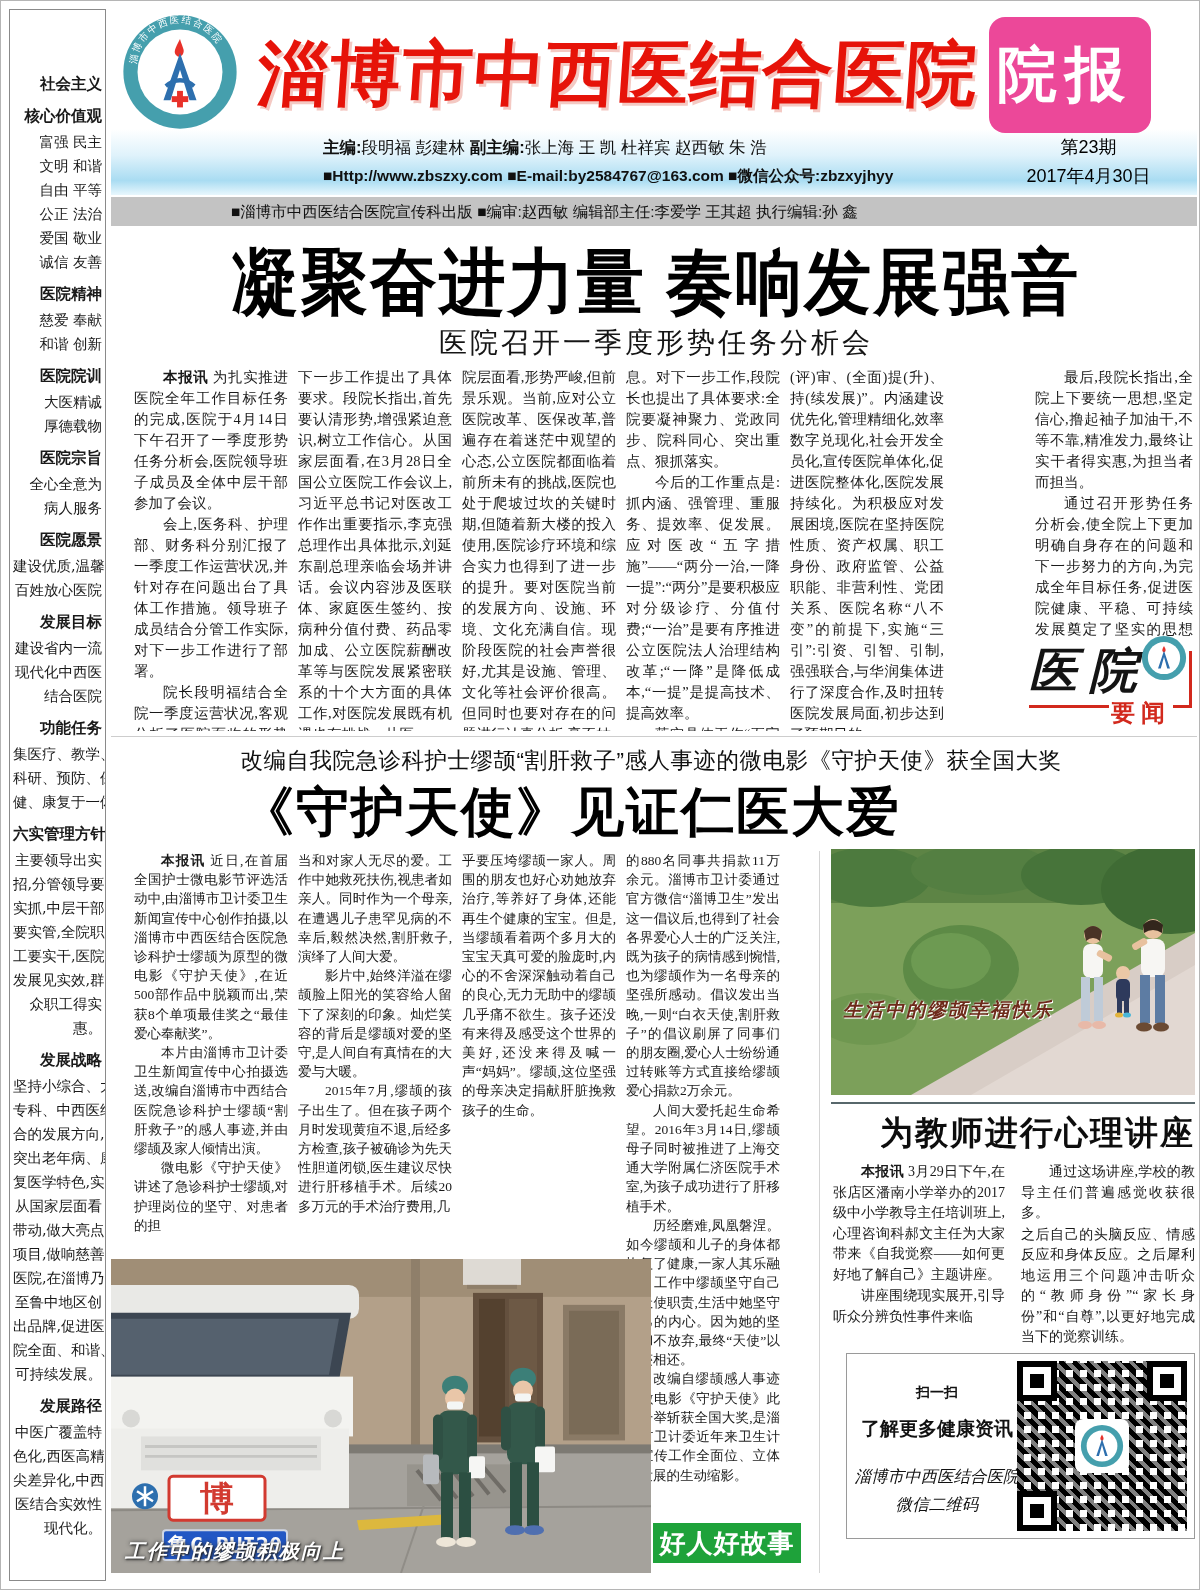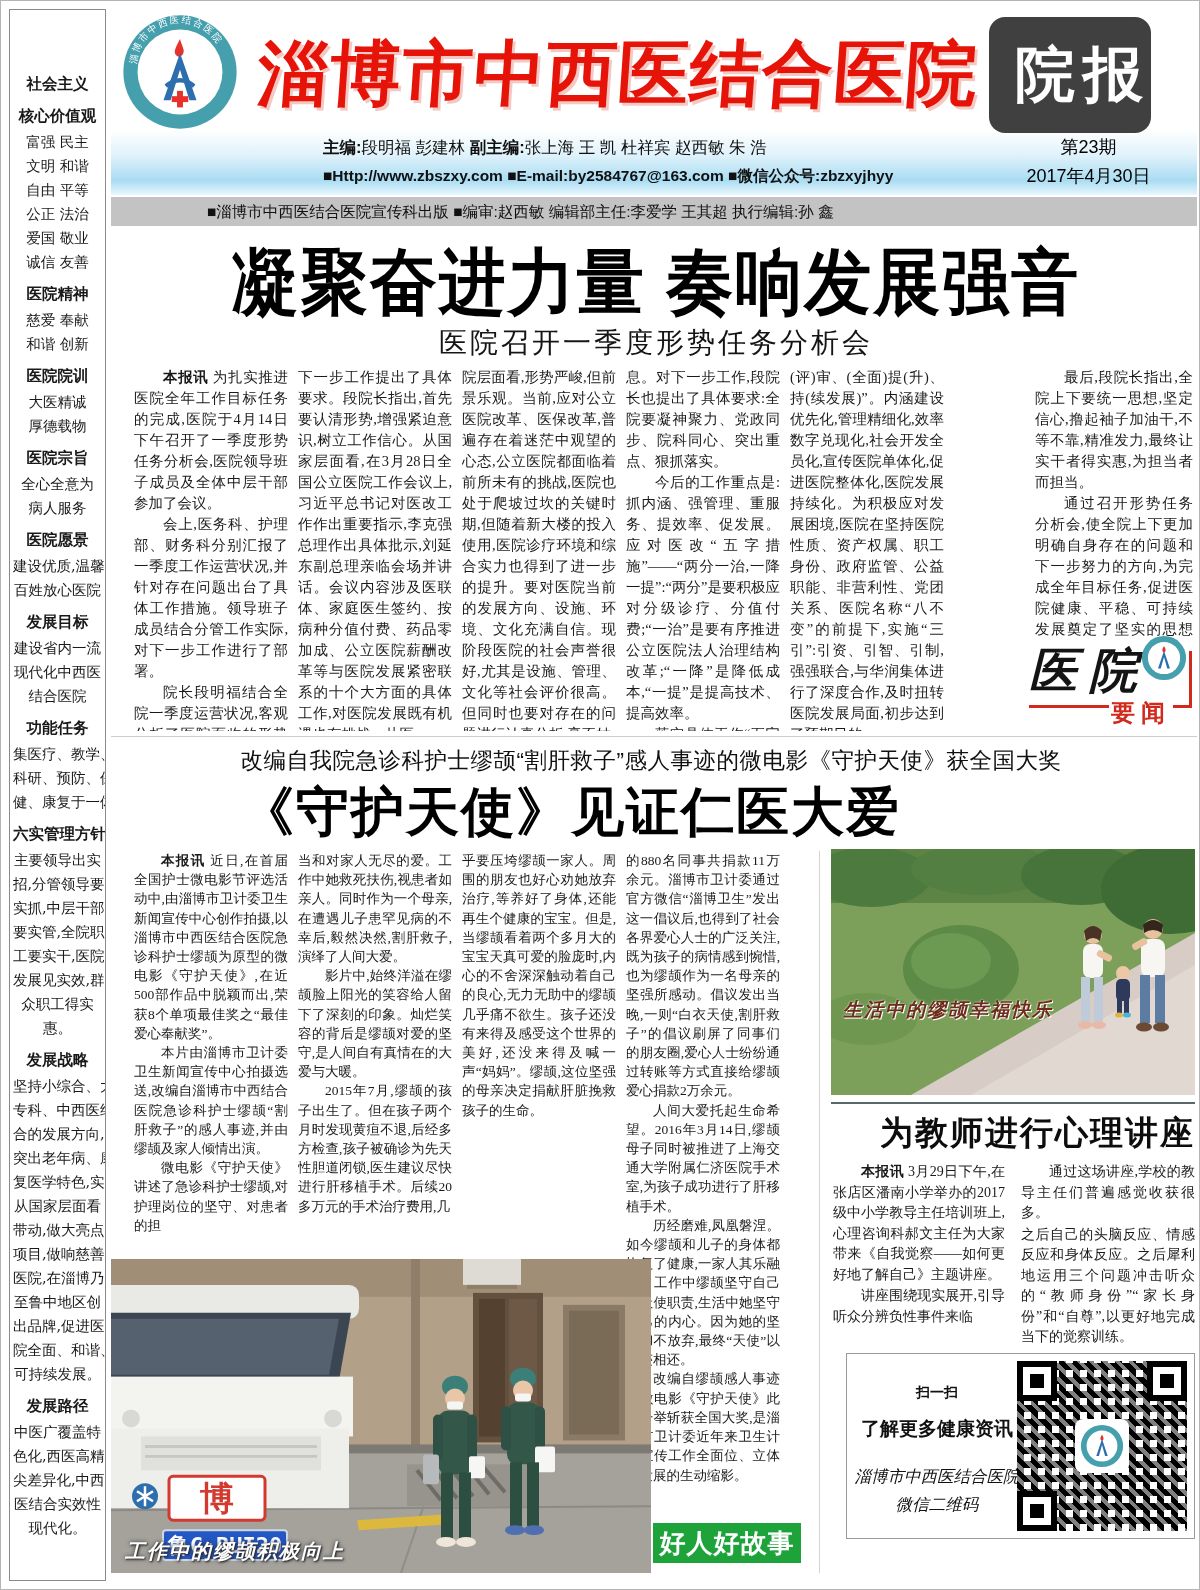--- a/index.html
+++ b/index.html
@@ -1,47 +1,47 @@
 <!DOCTYPE html>
 <html><head>
 <meta charset="utf-8">
 <style>
   html,body{margin:0;padding:0;background:#e9e9e9;}
   #page{position:relative;width:1200px;height:1590px;margin:0 auto;background:#fff;
         font-family:"Liberation Serif",serif;overflow:hidden;border:1px solid #b5b5b5;box-sizing:border-box;}
 
   
   .sidebar{position:absolute;left:8px;top:8px;width:97px;height:1572px;border:1px solid #8a8a8a;
-           box-sizing:border-box;padding:54px 3px 0;text-align:center;color:#191919;overflow:hidden;}
+           box-sizing:border-box;padding:54px 3px 0;text-align:right;color:#191919;overflow:hidden;}
   .sb-line{font-size:14.5px;line-height:24px;white-space:nowrap;font-family:"DejaVu Serif",serif;}
   .sb-line.b{font-weight:bold;font-size:15.5px;margin:8px 0 2px;}
 
   
   .grad-band{position:absolute;left:110px;top:128px;width:1086px;height:66px;
              background:linear-gradient(180deg,#ffffff 0%,#dff2fb 40%,#a9dcf2 78%,#e8f7fd 100%);}
   .logo-box{position:absolute;left:120px;top:12px;width:118px;height:118px;}
   .paper-title{position:absolute;left:252px;top:16px;width:730px;height:112px;line-height:112px;
                text-align:center;font-family:"DejaVu Serif",serif;font-weight:bold;font-size:71px;
                color:#e61309;letter-spacing:1px;transform:skewX(-4deg);
                text-shadow:3px 3px 0 rgba(216,60,40,.28);white-space:nowrap;}
-  .masthead-badge{position:absolute;left:988px;top:16px;width:162px;height:116px;background:#404040;
+  .masthead-badge{position:absolute;left:988px;top:16px;width:162px;height:116px;background:#ec4899;
                   border-radius:16px;color:#fff;font-family:"Liberation Sans",sans-serif;font-weight:bold;
-                  font-size:60px;text-align:right;line-height:116px;letter-spacing:8px;text-indent:8px;}
+                  font-size:60px;text-align:left;line-height:116px;letter-spacing:8px;text-indent:8px;}
   .editors-line{position:absolute;left:322px;top:136px;font-size:16.5px;color:#101010;
                 font-family:"Liberation Sans",sans-serif;white-space:nowrap;}
   .editors-line b{font-weight:bold;}
   .info-line{position:absolute;left:322px;top:165px;font-size:15.5px;color:#101010;
              font-family:"Liberation Sans",sans-serif;white-space:nowrap;font-weight:600;}
   .issue-no{position:absolute;left:1000px;top:134px;width:175px;text-align:center;font-size:18px;color:#000;
             font-family:"Liberation Sans",sans-serif;}
   .pub-date{position:absolute;left:1000px;top:163px;width:175px;text-align:center;font-size:18px;color:#000;
             font-family:"Liberation Sans",sans-serif;}
   .meta-bar{position:absolute;left:110px;top:196px;width:1086px;height:29px;background:#c3c3c3;
             font-size:15.5px;line-height:29px;color:#111;font-family:"Liberation Sans",sans-serif;
-            padding-left:96px;box-sizing:border-box;white-space:nowrap;}
+            padding-left:120px;box-sizing:border-box;white-space:nowrap;}
 
   
   .a1-headline{position:absolute;left:115px;top:236px;width:1080px;text-align:center;
                font-family:"Liberation Sans",sans-serif;font-weight:900;font-size:67px;color:#000;
                letter-spacing:2px;transform:scaleY(1.08);white-space:nowrap;}
   .a1-subhead{position:absolute;left:115px;top:323px;width:1080px;text-align:center;
               font-family:"Liberation Sans",sans-serif;font-weight:400;font-size:28px;color:#151515;
               letter-spacing:3px;}
   .col{position:absolute;text-align:justify;color:#1a1a1a;overflow:hidden;}
   .a1col{top:366px;height:364px;width:154px;font-size:14.5px;line-height:21px;}

